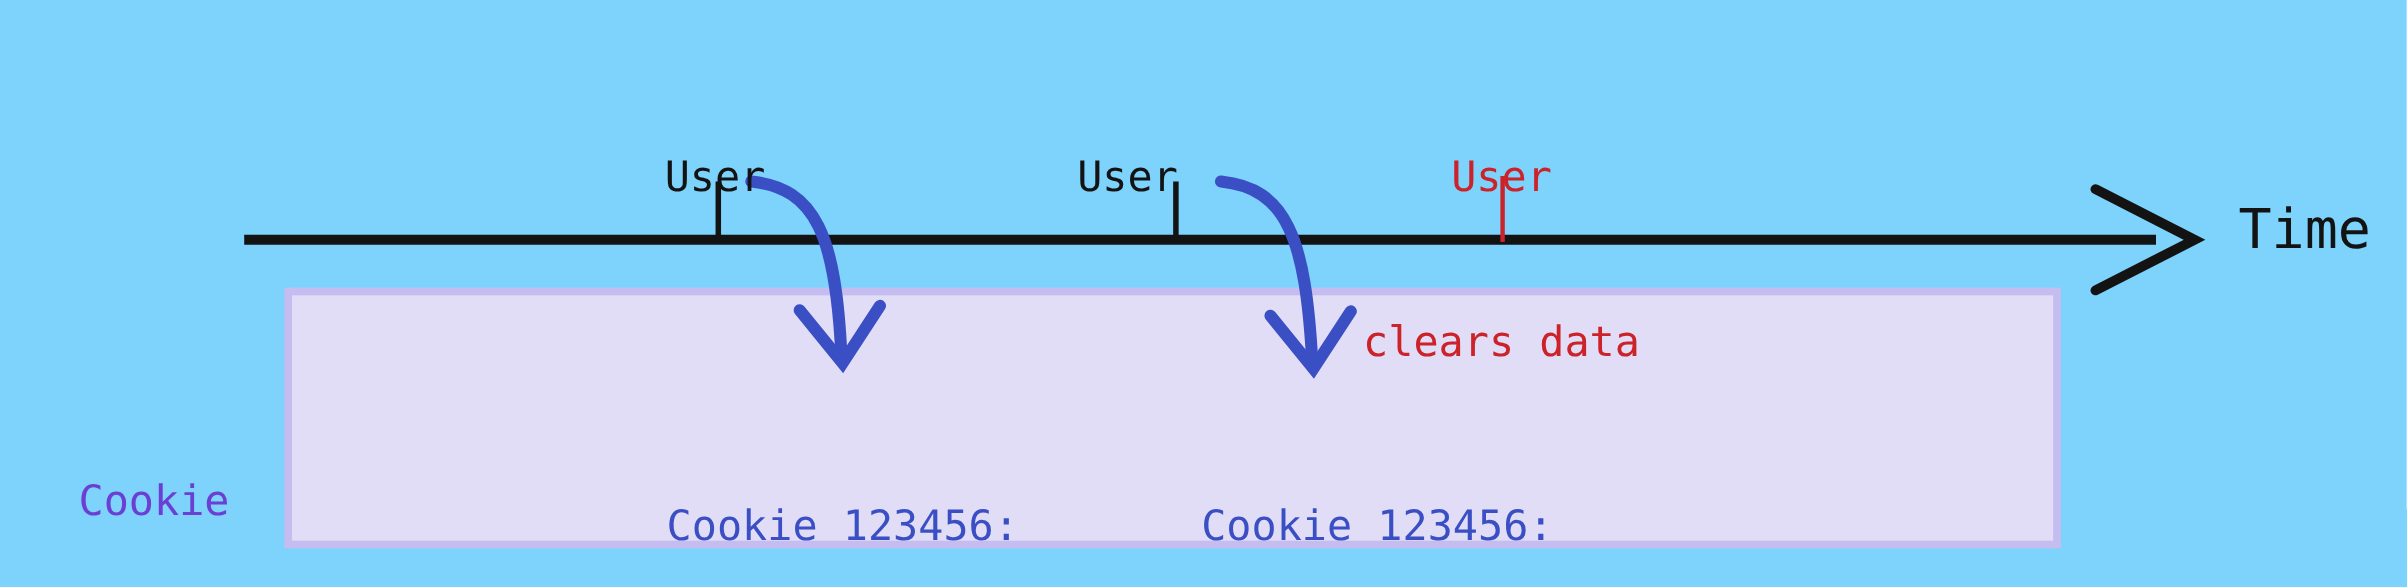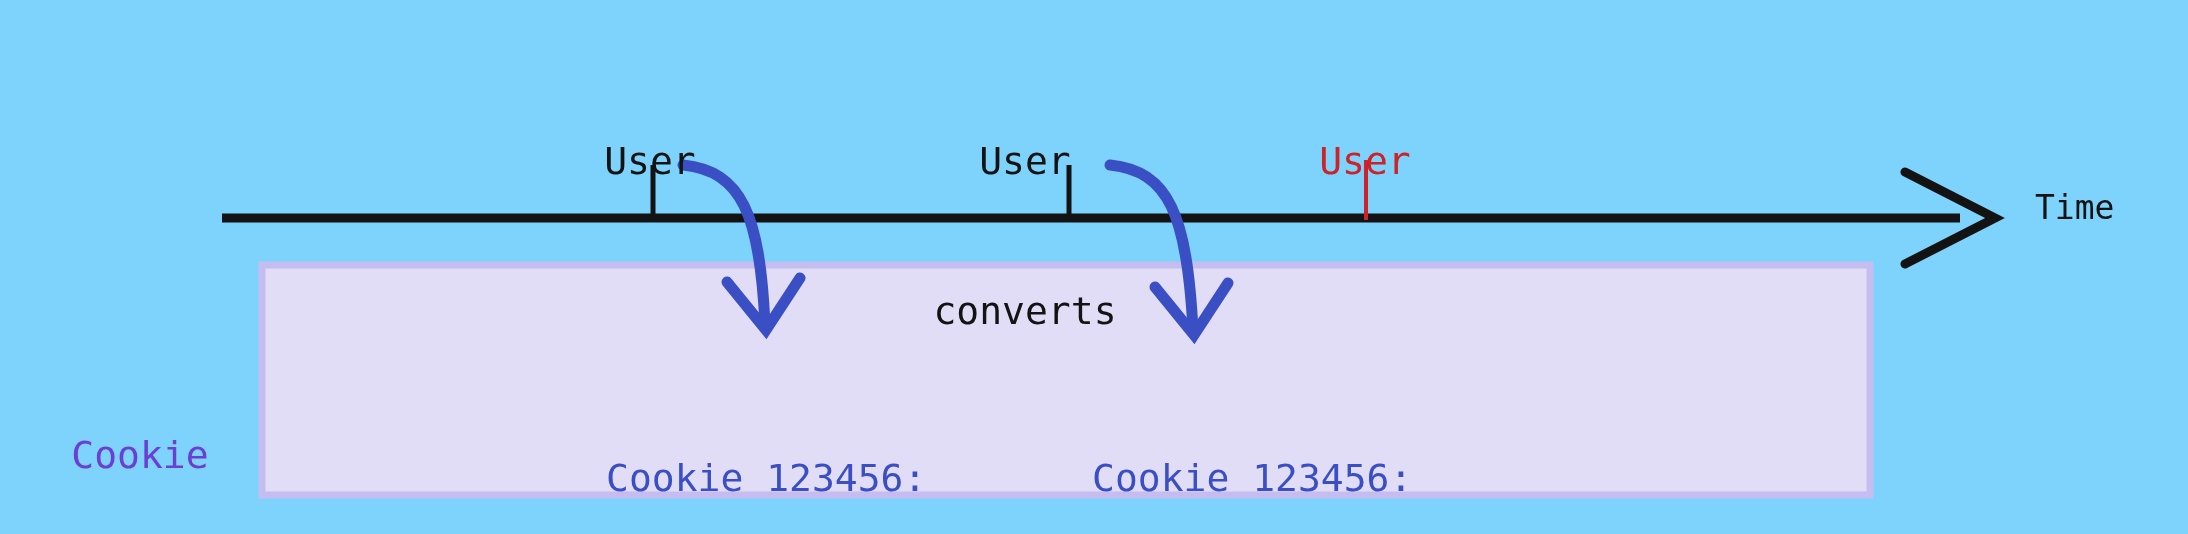--- a/index.html
+++ b/index.html
@@ -52,21 +52,21 @@
     font-size: 38px;
     line-height: 50px;
     white-space: pre;
   }
   #time-label {
     position: absolute;
     left: 2035px;
     top: 186px;
     color: #131313;
     font-family: "DejaVu Sans Mono", "Liberation Mono", monospace;
-    font-size: 33px;
+    font-size: 50px;
     line-height: 44px;
     white-space: pre;
   }
   .server-entry {
     position: absolute;
     color: #3b4fc4;
     font-family: "DejaVu Sans Mono", "Liberation Mono", monospace;
     font-size: 38px;
     line-height: 52px;
     white-space: pre;
@@ -99,25 +99,25 @@
     <path d="M 1110 165 C 1169 171, 1187 215, 1193 330" fill="none" stroke="#3b4fc4" stroke-width="11" stroke-linecap="round"></path>
     <polyline points="1155,287 1194,335 1228,283" fill="none" stroke="#3b4fc4" stroke-width="11" stroke-linecap="round" stroke-linejoin="miter"></polyline>
   </svg>
 
   <div class="evt-label evt-black" id="label-click">
     <div>User</div>
   </div>
 
   <div class="evt-label evt-black" id="label-convert">
     <div>User</div>
-    <div>converts</div>
   </div>
 
   <div class="evt-label evt-red" id="label-clear">
     <div>User</div>
+    <div>clears data</div>
   </div>
 
   <div id="time-label">Time</div>
 
   <div id="adtech-label">
     <div>Cookie</div>
     
   </div>
 
   <div class="server-entry" id="entry-1">

